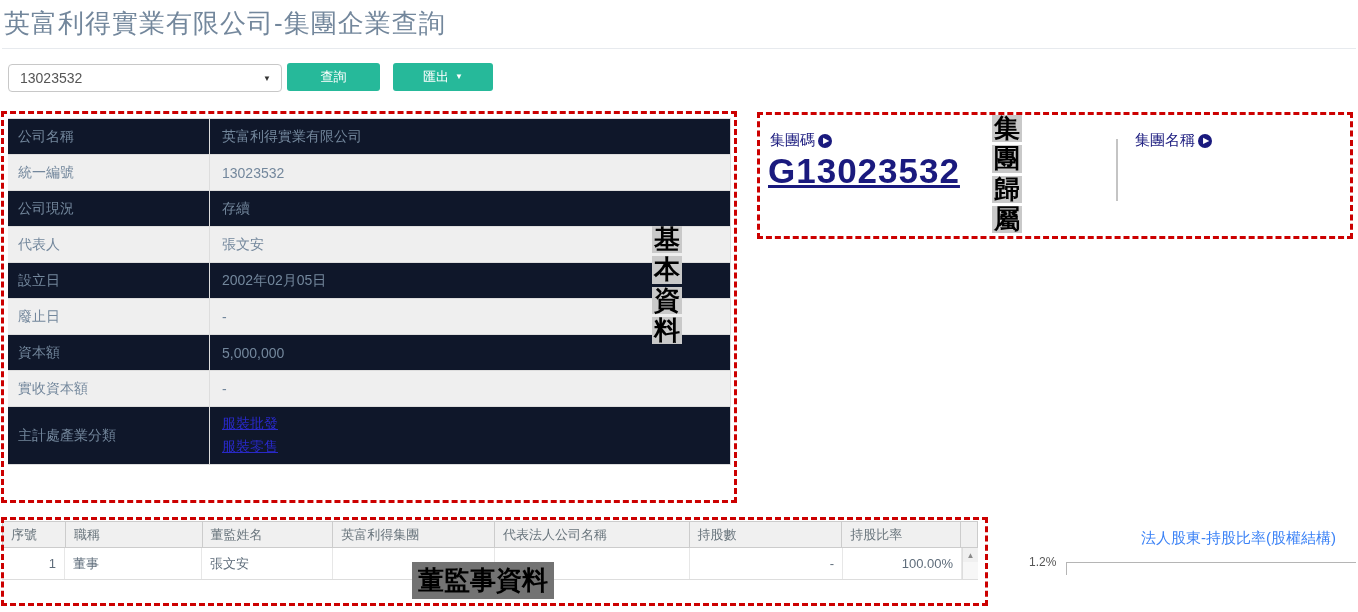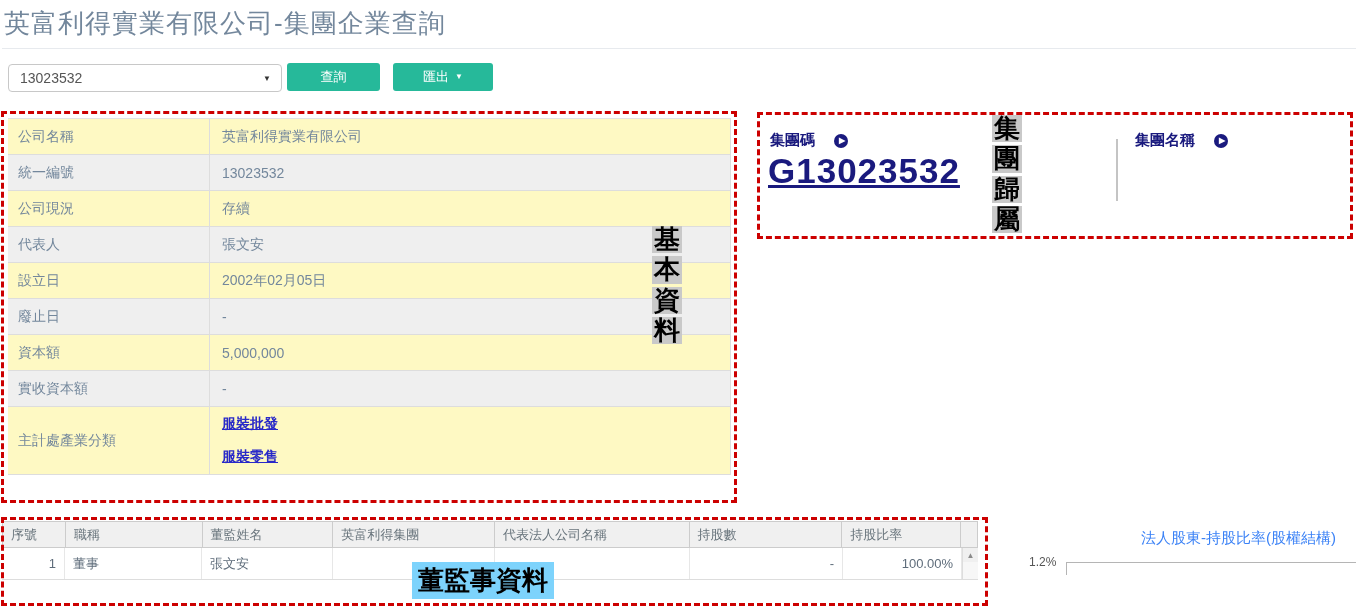--- a/index.html
+++ b/index.html
@@ -24,38 +24,38 @@
 
   
   .dash { position:absolute; border:3px dashed #CC0000; pointer-events:none; z-index:4; }
   #dash-basic     { left:1px;   top:111px; width:736px; height:392px; }
   #dash-group     { left:757px; top:112px; width:596px; height:127px; }
   #dash-directors { left:1px;   top:517px; width:987px; height:89px;  }
 
   
   .binfo { position:absolute; left:8px; top:118px; width:723px; border-top:1px solid #e2e2e2;
            border-right:1px solid #ddd; font-size:14px; color:#73879C; }
-  .birow { display:flex; border-bottom:1px solid #ddd; min-height:36px; background:#fef9c3; }
+  .birow { display:flex; border-bottom:1px solid #ddd; min-height:36px; background:#0f172a; }
   .birow:nth-child(even) { background:#efefef; }
   .bilabel { width:202px; padding-left:10px; border-right:1px solid #ddd; display:flex; align-items:center; flex-shrink:0; }
   .bival { flex:1; padding-left:12px; display:flex; align-items:center; }
-  .bival-links { flex-direction:column; align-items:flex-start; justify-content:center; gap:15px; padding:8px 0 8px 12px; min-height:56px;font-weight:bold; }
+  .bival-links { flex-direction:column; align-items:flex-start; justify-content:center; gap:5px; padding:8px 0 8px 12px; min-height:56px; }
   .blue-link { color:#2929C8; text-decoration:underline; font-size:14px; cursor:pointer; }
 
   
   .vann { position:absolute; display:flex; flex-direction:column; gap:3px; z-index:6; }
   .vann span { background:#c9c9c9; color:#000; font-weight:bold; font-size:26px; line-height:1.05; padding:0 2px; text-align:center; }
   #ann-basic { left:652px; top:226px; }
   #ann-group { left:992px; top:115px; }
-  #ann-directors { position:absolute; left:412px; top:562px; background:#7dd3fc; color:#000;
+  #ann-directors { position:absolute; left:412px; top:562px; background:#737373; color:#000;
                    font-size:26px; font-weight:bold; padding:1px 6px; z-index:6; }
 
   
-  .grp-label { position:absolute; font-size:15px; font-weight:bold; color:#1A1A7E;
-               display:flex; align-items:center; gap:19px; }
+  .grp-label { position:absolute; font-size:15px; font-weight:normal; color:#1A1A7E;
+               display:flex; align-items:center; gap:3px; }
   #grp-code-label { left:770px; top:131px; }
   #grp-name-label { left:1135px; top:131px; }
   .play-icon { width:14px; height:14px; border-radius:50%; background:#1A1A7E; color:#fff; font-size:8px;
                display:inline-flex; align-items:center; justify-content:center; padding-left:2px; }
   .grp-link { position:absolute; font-size:35px; font-weight:600; color:#1A1A7E;
               text-decoration:underline; cursor:pointer; letter-spacing:1px; }
   #grp-code-value { left:768px; top:151px; }
   #grp-name-value { left:1133px; top:152px; }
   .grp-divider { position:absolute; left:1116px; top:139px; width:2px; height:62px; background:#c4c4c4; }
 

